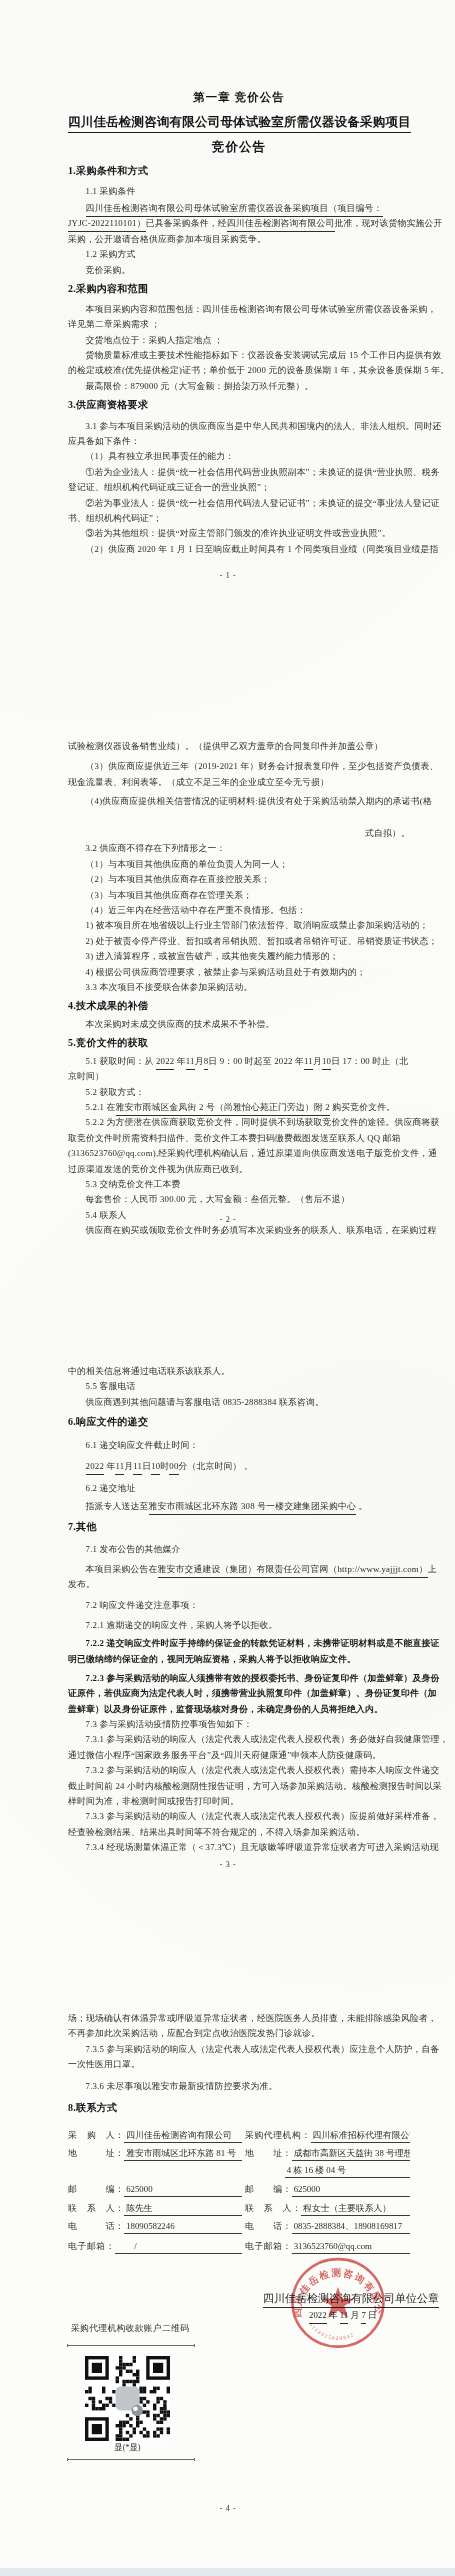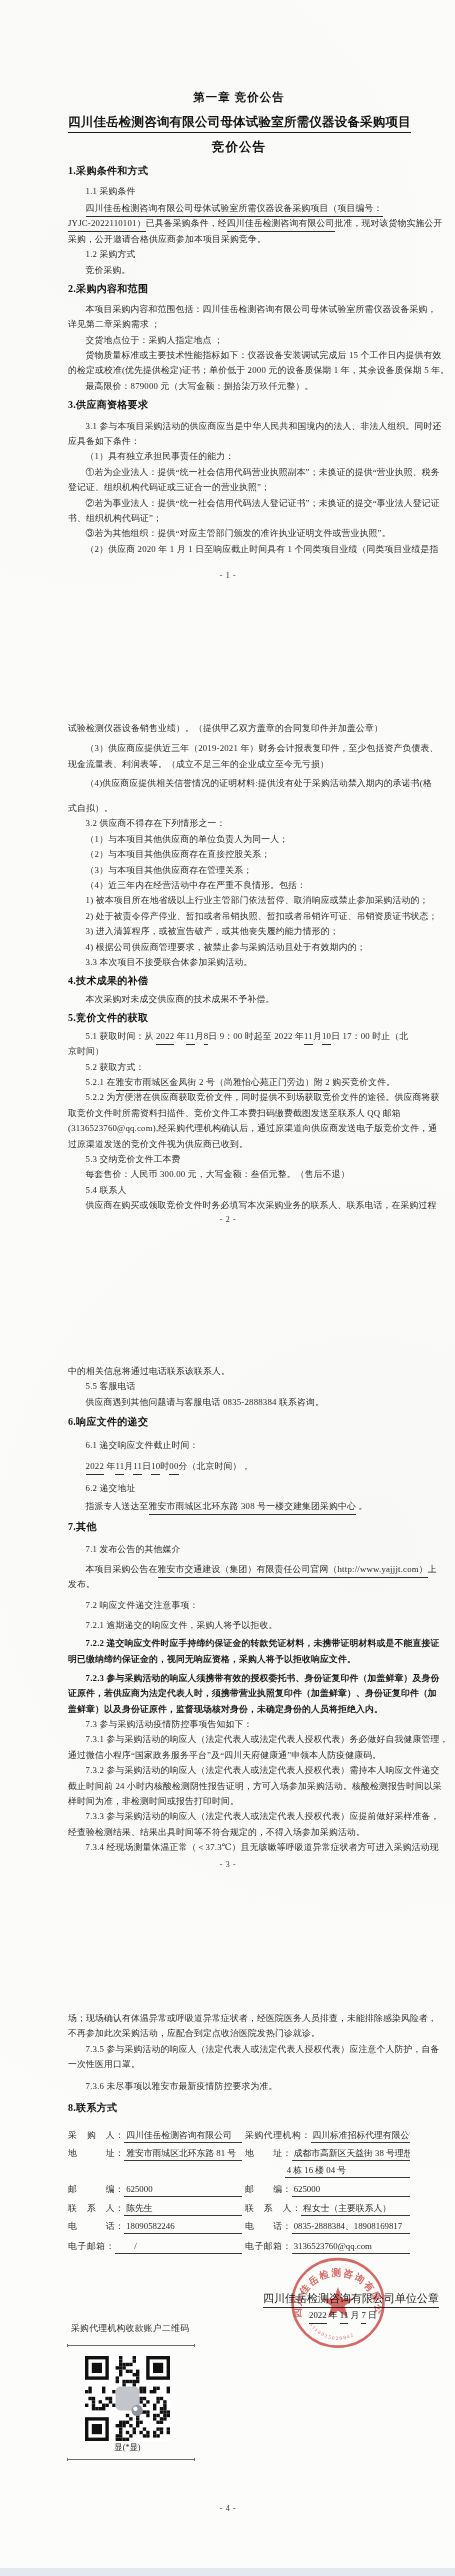--- a/index.html
+++ b/index.html
@@ -77,26 +77,26 @@
     <div class="line ind"><span>（1）具有独立承担民事责任的能力：</span></div>
     <div class="line ind"><span>①若为企业法人：提供“统一社会信用代码营业执照副本”；未换证的提供“营业执照、税务</span></div>
     <div class="line"><span>登记证、组织机构代码证或三证合一的营业执照”；</span></div>
     <div class="line ind"><span>②若为事业法人：提供“统一社会信用代码法人登记证书”；未换证的提交“事业法人登记证</span></div>
     <div class="line"><span>书、组织机构代码证”；</span></div>
     <div class="line ind"><span>③若为其他组织：提供“对应主管部门颁发的准许执业证明文件或营业执照”。</span></div>
     <div class="line ind"><span>（2）供应商 2020 年 1 月 1 日至响应截止时间具有 1 个同类项目业绩（同类项目业绩是指</span></div>
   </div>
 <div class="pagenum" style="top:571px">- 1 -</div>
 
-<div class="content" style="top:721px">
+<div class="content" style="top:739px">
     <div class="line"><span>试验检测仪器设备销售业绩）。（提供甲乙双方盖章的合同复印件并加盖公章）</span></div>
     <div class="line ind" style="margin-top: 5.1px;"><span>（3）供应商应提供近三年（2019-2021 年）财务会计报表复印件，至少包括资产负债表、</span></div>
     <div class="line"><span>现金流量表、利润表等。（成立不足三年的企业成立至今无亏损）</span></div>
     <div class="line ind" style="margin-top: 3.4px;"><span>（4)供应商应提供相关信誉情况的证明材料:提供没有处于采购活动禁入期内的承诺书(格</span></div>
-    <div class="line" style="margin-top: 10px;"><span>式自拟）。</span></div>
+    <div class="line" style="margin-top: 17px; text-align: right;"><span>式自拟）。</span></div>
     <div class="line ind"><span>3.2 供应商不得存在下列情形之一：</span></div>
     <div class="line ind"><span>（1）与本项目其他供应商的单位负责人为同一人；</span></div>
     <div class="line ind"><span>（2）与本项目其他供应商存在直接控股关系；</span></div>
     <div class="line ind"><span>（3）与本项目其他供应商存在管理关系；</span></div>
     <div class="line ind"><span>（4）近三年内在经营活动中存在严重不良情形。包括：</span></div>
     <div class="line ind"><span>1) 被本项目所在地省级以上行业主管部门依法暂停、取消响应或禁止参加采购活动的；</span></div>
     <div class="line ind"><span>2) 处于被责令停产停业、暂扣或者吊销执照、暂扣或者吊销许可证、吊销资质证书状态；</span></div>
     <div class="line ind"><span>3) 进入清算程序，或被宣告破产，或其他丧失履约能力情形的；</span></div>
     <div class="line ind"><span>4) 根据公司供应商管理要求，被禁止参与采购活动且处于有效期内的；</span></div>
     <div class="line ind"><span>3.3 本次项目不接受联合体参加采购活动。</span></div>

